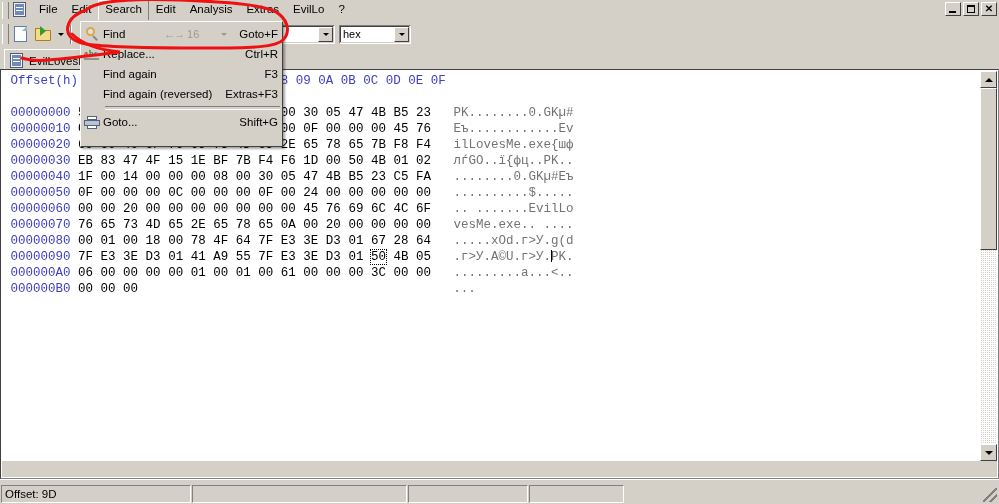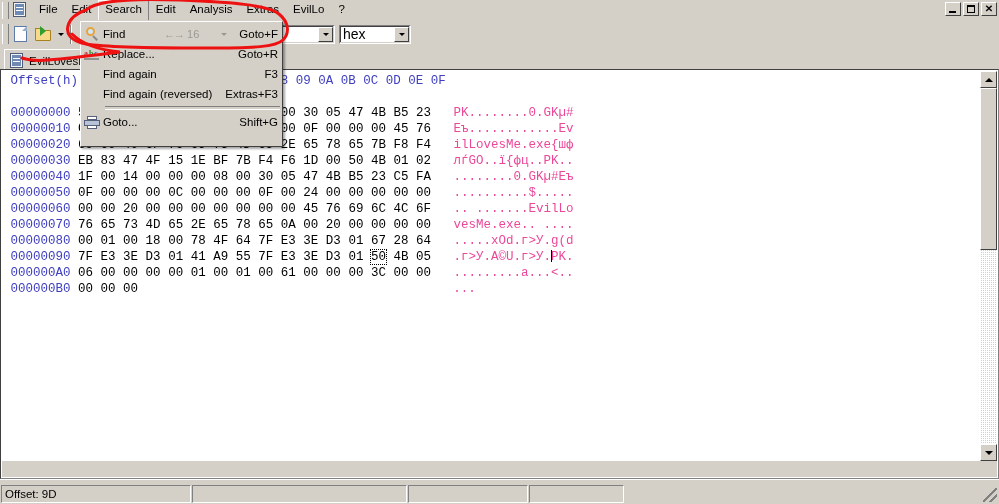--- a/index.html
+++ b/index.html
@@ -167,21 +167,21 @@
   }
   .tb-combo {
     height: 19px;
     background: #fff;
     border: 1px solid #808080;
     border-right-color: #fff;
     border-bottom-color: #fff;
     box-shadow: inset -1px -1px 0 #d4d0c8, inset 1px 1px 0 #404040;
     display: flex; align-items: center;
     box-sizing: border-box;
-    font-size: 14px;
+    font-size: 11px;
     padding-left: 3px;
   }
   .tb-combo .cval { flex: 1; white-space: nowrap; overflow: hidden; }
   .tb-combo .cbtn {
     width: 15px; height: 15px;
     margin: 1px;
     background: #d4d0c8;
     border: 1px solid #fff;
     border-right-color: #404040;
     border-bottom-color: #404040;
@@ -253,21 +253,21 @@
     overflow: hidden;
     font-family: "Liberation Mono", "DejaVu Sans Mono", monospace;
     font-size: 12.5px;
     line-height: 16px;
     white-space: pre;
   }
   .hdr-row { color: #4040c0; }
   .hex-row { display: block; height: 16px; }
   .off { color: #4040c0; }
   .bytes { color: #000; }
-  .ascii { color: #ec4899; margin-top: 11px; }
+  .ascii { color: #737373; margin-top: 11px; }
   .sel-byte {
     outline: 1px dotted #000;
     outline-offset: 0px;
     position: relative;
   }
   .caretbar {
     display: inline-block;
     width: 0;
     border-left: 1px solid #000;
     height: 12px;
@@ -633,21 +633,21 @@
     <div class="dd-item">
       <span class="dd-icon">
         <span class="ico-replace">
             <span class="a">a</span>
             <span class="b">b</span>
             <span class="c">c</span>
             <span class="bar"></span>
           </span>
       </span>
       <span class="dd-label">Replace...</span>
-      <span class="dd-accel">Goto+R</span>
+      <span class="dd-accel">Ctrl+R</span>
     </div>
 
     <div class="dd-item">
       <span class="dd-icon"></span>
       <span class="dd-label">Find again</span>
       <span class="dd-accel">F3</span>
     </div>
 
     <div class="dd-item">
       <span class="dd-icon"></span>

